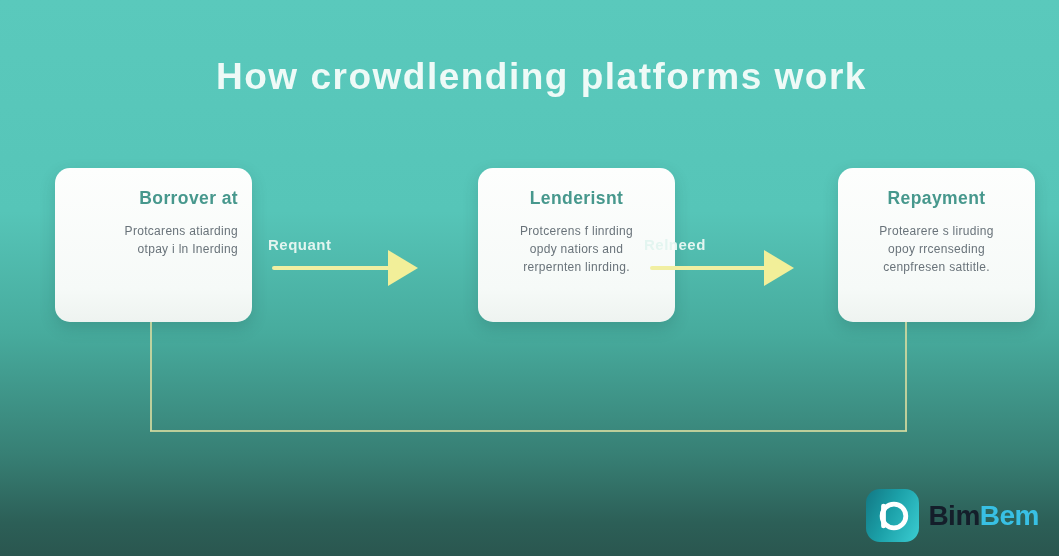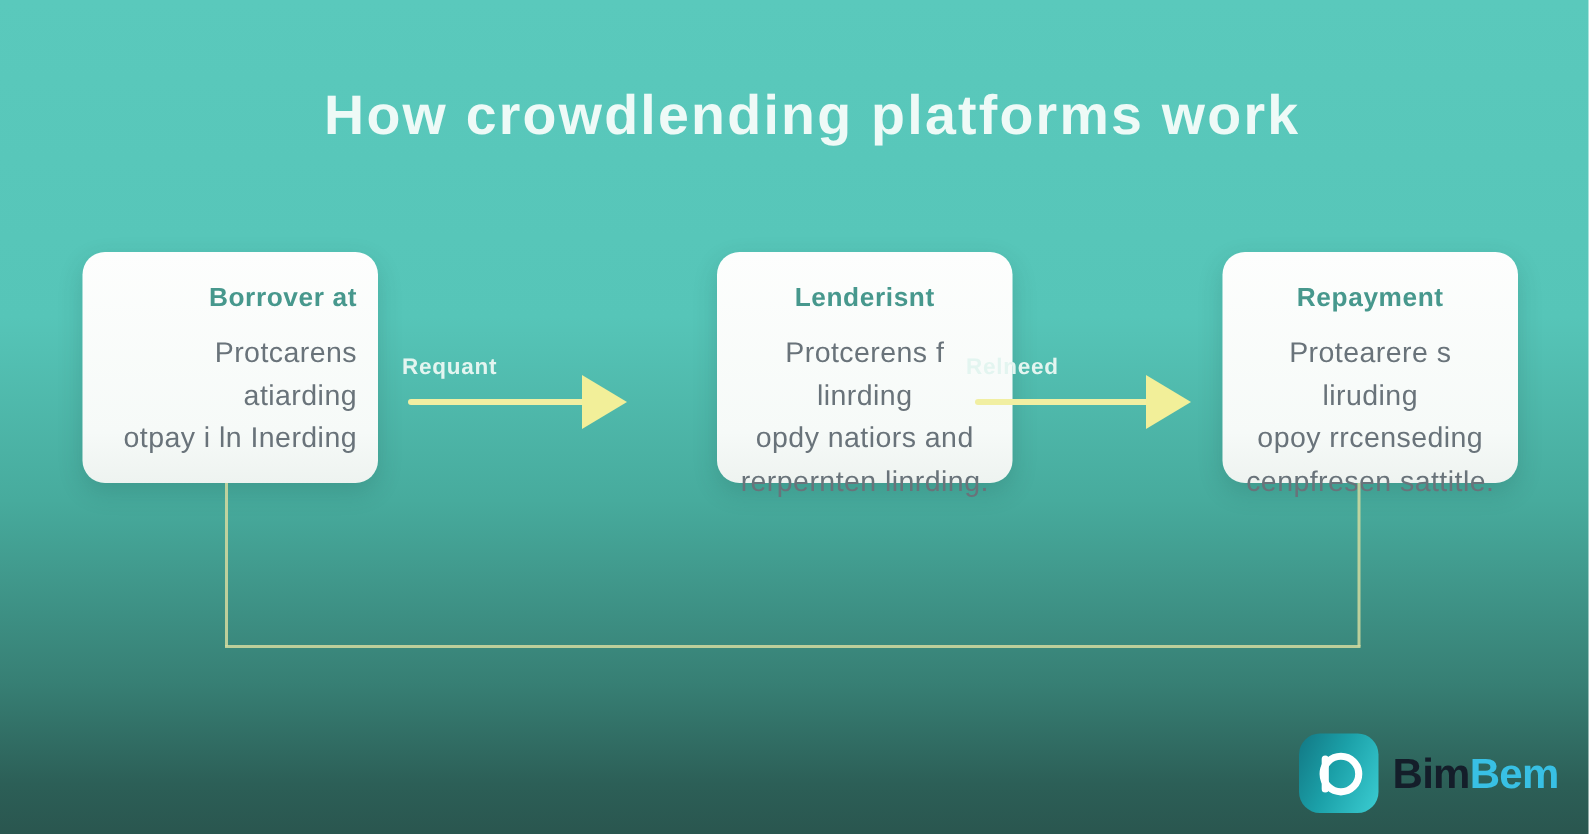--- a/index.html
+++ b/index.html
@@ -32,30 +32,30 @@
     height: 154px;
     background: linear-gradient(180deg, #fdfefd 0%, #f6faf8 78%, #eef3f0 100%);
     border-radius: 15px;
     box-shadow: 0 6px 16px rgba(20, 60, 55, 0.18);
     box-sizing: border-box;
     padding: 20px 14px 0 14px;
     text-align: center;
   }
   .card-1 { left: 55px; text-align: right; }
   .card-2 { left: 430px; margin-left: 48px; }
-  .card-3 { left: 815px; }
+  .card-3 { left: 838px; }
   .card-title {
     margin: 0 0 13px 0;
     font-size: 17.5px;
     font-weight: bold;
     color: #47988d;
     letter-spacing: 0.4px;
   }
   .card-body {
-    font-size: 19px;
+    font-size: 12px;
     line-height: 1.5;
     color: #69737a;
     letter-spacing: 0.3px;
   }
   .arrow {
     position: absolute;
     top: 250px;
     height: 36px;
   }
   .arrow-1 { left: 272px; width: 146px; }

